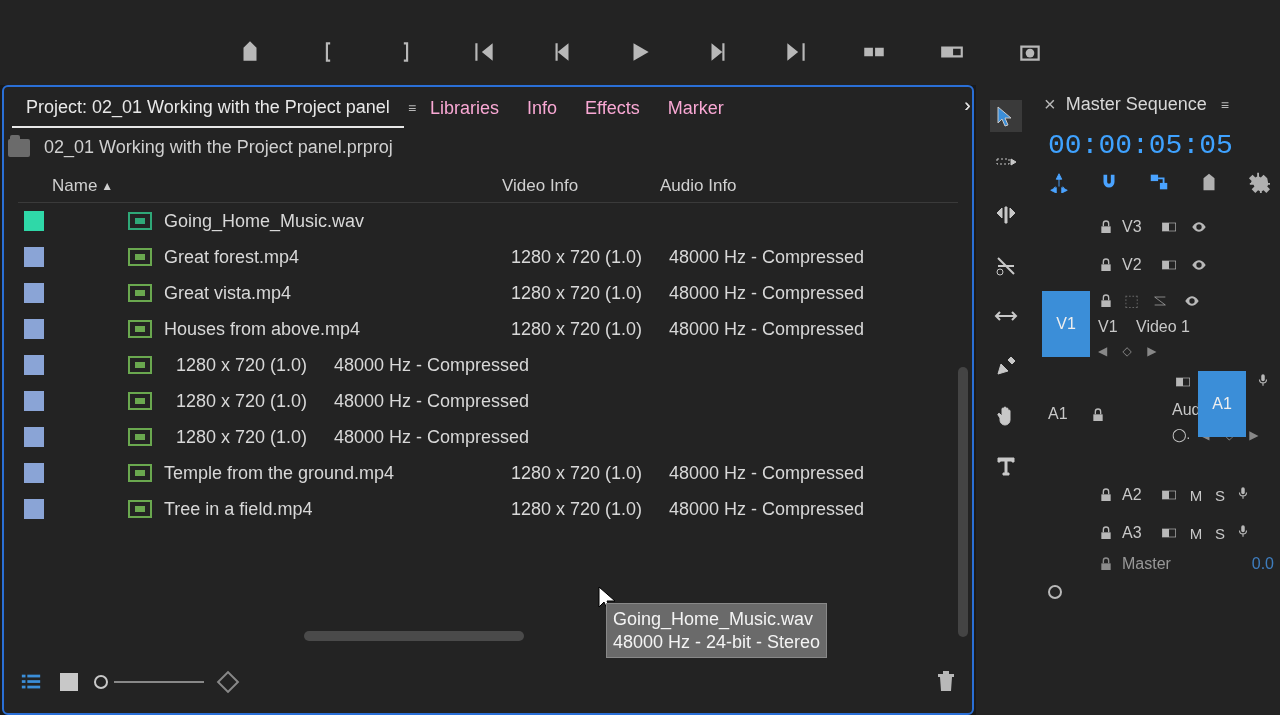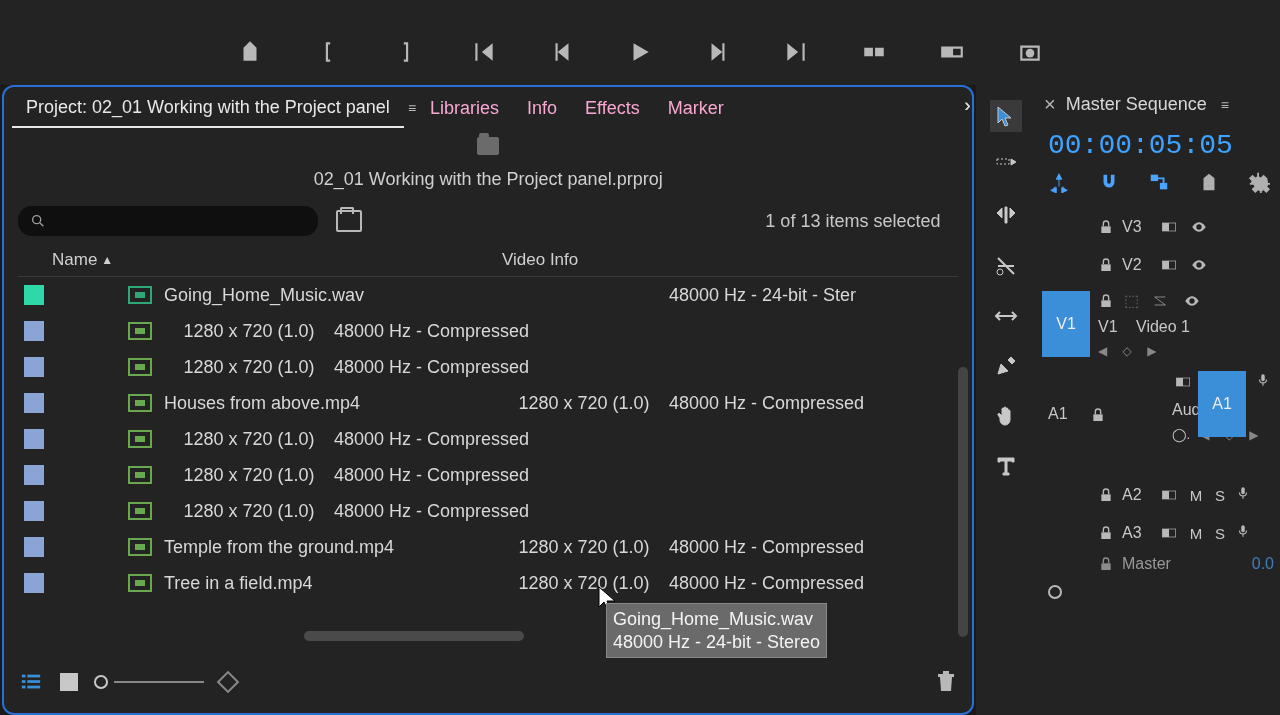--- a/index.html
+++ b/index.html
@@ -4,32 +4,32 @@
 <style>
 * { margin: 0; padding: 0; box-sizing: border-box; font-family: 'Segoe UI', Arial, sans-serif; -webkit-font-smoothing: antialiased; }
 body { background: #1a1a1a; width: 1280px; height: 715px; overflow: hidden; color: #c0c0c0; user-select: none; }
 
 
 .top-toolbar { height: 85px; background: #232323; display: flex; align-items: flex-end; justify-content: center; gap: 52px; padding-bottom: 20px; }
 .top-toolbar .tb-ico { width: 26px; height: 26px; display: flex; align-items: center; justify-content: center; fill: #b8b8b8; color: #b8b8b8; }
 
 
 .main { display: flex; height: 630px; }
-.project-panel { width: 980px; background: #232323; border: 2px solid #2a6fd6; border-radius: 12px; margin: 0 2px; position: relative; }
+.project-panel { width: 980px; background: #232323; border: 2px solid #2a6fd6; border-radius: 6px; margin: 0 2px; position: relative; }
 .tool-strip { width: 60px; background: #232323; display: flex; flex-direction: column; align-items: center; gap: 18px; padding-top: 15px; }
 .timeline-panel { flex: 1; background: #232323; padding: 4px 6px; position: relative; }
 
 
 .panel-tabs { display: flex; align-items: center; padding: 2px 8px 0 8px; position: relative; height: 40px; }
 .panel-tab { padding: 8px 14px; font-size: 18px; color: #f9a8d4; cursor: pointer; }
 .panel-tab.active { color: #e8e8e8; border-bottom: 2px solid #e8e8e8; }
 .menu-burger { margin-left: 4px; color: #b8b8b8; font-size: 14px; }
 .overflow-arrows { position: absolute; right: 8px; top: 8px; font-size: 18px; color: #e0e0e0; letter-spacing: -6px; }
 
-.proj-path { padding: 10px 22px; display: flex; align-items: center; gap: 14px; flex-direction: column; }
+.proj-path { padding: 10px 4px; display: flex; align-items: center; gap: 14px; }
 .bin-ico { width: 22px; height: 18px; background: #6b6b6b; border-radius: 2px; position: relative; }
 .bin-ico::before { content: ''; position: absolute; top: -4px; left: 2px; width: 10px; height: 4px; background: #6b6b6b; border-radius: 2px 2px 0 0; }
 .proj-path span { font-size: 18px; color: #d0d0d0; }
 
 .search-row { padding: 6px 14px 6px 14px; display: flex; align-items: center; }
 .search-box { background: #0f0f0f; border-radius: 14px; height: 30px; width: 300px; display: flex; align-items: center; padding: 0 12px; }
 .search-box svg { width: 16px; height: 16px; fill: #a0a0a0; }
 .newbin-btn { margin-left: 18px; width: 26px; height: 22px; border: 2px solid #b8b8b8; border-radius: 2px; position: relative; }
 .newbin-btn::before { content: ''; position: absolute; top: -5px; left: 2px; width: 10px; height: 5px; border: 2px solid #b8b8b8; border-bottom: none; border-radius: 2px 2px 0 0; }
 .sel-count { margin-left: auto; font-size: 18px; color: #c8c8c8; margin-right: 18px; }
@@ -47,21 +47,21 @@
 .row { display: flex; align-items: center; height: 36px; font-size: 18px; color: #d8d8d8; position: relative; }
 .row .chip { width: 20px; height: 20px; margin: 0 8px 0 6px; }
 .chip.audio { background: #2fd8a8; }
 .chip.video { background: #8aa4d6; }
 .row .spacer-indent { width: 76px; }
 .clip-ico { width: 24px; height: 18px; border: 2px solid #6aa84f; margin-right: 12px; display: flex; align-items: center; justify-content: center; }
 .clip-ico.aud { border-color: #2fa878; }
 .clip-ico::after { content: ''; width: 10px; height: 6px; background: #6aa84f; }
 .clip-ico.aud::after { background: #2fa878; }
 .row .fn { width: 335px; }
-.row .vi { width: 158px; padding-left: 12px; text-align: center; }
+.row .vi { width: 158px; padding-left: 12px; }
 .row .ai { flex: 1; white-space: nowrap; overflow: hidden; padding-left: 12px; }
 .scrollbar-v { position: absolute; right: 4px; top: 280px; width: 10px; height: 270px; background: #444; border-radius: 5px; }
 .scrollbar-h { position: absolute; bottom: 72px; left: 300px; width: 220px; height: 10px; background: #4a4a4a; border-radius: 5px; }
 
 
 .bottom-bar { position: absolute; bottom: 4px; left: 0; right: 0; height: 54px; display: flex; align-items: center; padding: 0 14px; gap: 16px; }
 .list-view-btn { width: 26px; height: 22px; fill: #3b8ed8; }
 .thumb-view-btn { width: 18px; height: 18px; background: #c8c8c8; }
 .zoom-slider { display: flex; align-items: center; gap: 6px; }
 .zoom-slider .knob { width: 14px; height: 14px; border: 2px solid #c8c8c8; border-radius: 50%; }
@@ -186,60 +186,52 @@
       <div class="panel-tab">Effects</div>
       <div class="panel-tab">Marker</div>
       <div class="overflow-arrows">››</div>
     </div>
 
     <div class="proj-path">
       <div class="bin-ico"></div>
       <span>02_01 Working with the Project panel.prproj</span>
     </div>
 
-    <div class="search-row">
-      <div class="search-box">
-        <svg viewBox="0 0 24 24">
-            <circle cx="10" cy="10" r="6" fill="none" stroke="#a0a0a0" stroke-width="2"></circle>
-            <path d="M15 15l5 5" stroke="#a0a0a0" stroke-width="2"></path>
-          </svg>
-      </div>
-      <div class="newbin-btn"></div>
-      <div class="sel-count">1 of 13 items selected</div>
-    </div>
 
     <div class="tbl">
       <div class="tbl-head">
         <div class="th-name">
             <span>Name</span>
             <span class="sort-caret">▲</span>
           </div>
         <div class="th-frame"></div>
         <div class="th-video">Video Info</div>
+        <div class="th-audio">Audio Info</div>
       </div>
       <div class="tbl-body" id="tbl-body">
           <div class="row">
             <div class="chip audio"></div>
             <div class="spacer-indent"></div>
             <div class="clip-ico aud"></div>
             <div class="fn">Going_Home_Music.wav</div>
             <div class="vi"></div>
-            <div class="ai">48000 Hz - 24-bit - Ster</div>
-          </div>
-          <div class="row">
-            <div class="chip video"></div>
-            <div class="spacer-indent"></div>
-            <div class="clip-ico "></div>
-            <div class="vi">1280 x 720 (1.0)</div>
-            <div class="ai">48000 Hz - Compressed</div>
-          </div>
-          <div class="row">
-            <div class="chip video"></div>
-            <div class="spacer-indent"></div>
-            <div class="clip-ico "></div>
+          </div>
+          <div class="row">
+            <div class="chip video"></div>
+            <div class="spacer-indent"></div>
+            <div class="clip-ico "></div>
+            <div class="fn">Great forest.mp4</div>
+            <div class="vi">1280 x 720 (1.0)</div>
+            <div class="ai">48000 Hz - Compressed</div>
+          </div>
+          <div class="row">
+            <div class="chip video"></div>
+            <div class="spacer-indent"></div>
+            <div class="clip-ico "></div>
+            <div class="fn">Great vista.mp4</div>
             <div class="vi">1280 x 720 (1.0)</div>
             <div class="ai">48000 Hz - Compressed</div>
           </div>
           <div class="row">
             <div class="chip video"></div>
             <div class="spacer-indent"></div>
             <div class="clip-ico "></div>
             <div class="fn">Houses from above.mp4</div>
             <div class="vi">1280 x 720 (1.0)</div>
             <div class="ai">48000 Hz - Compressed</div>

